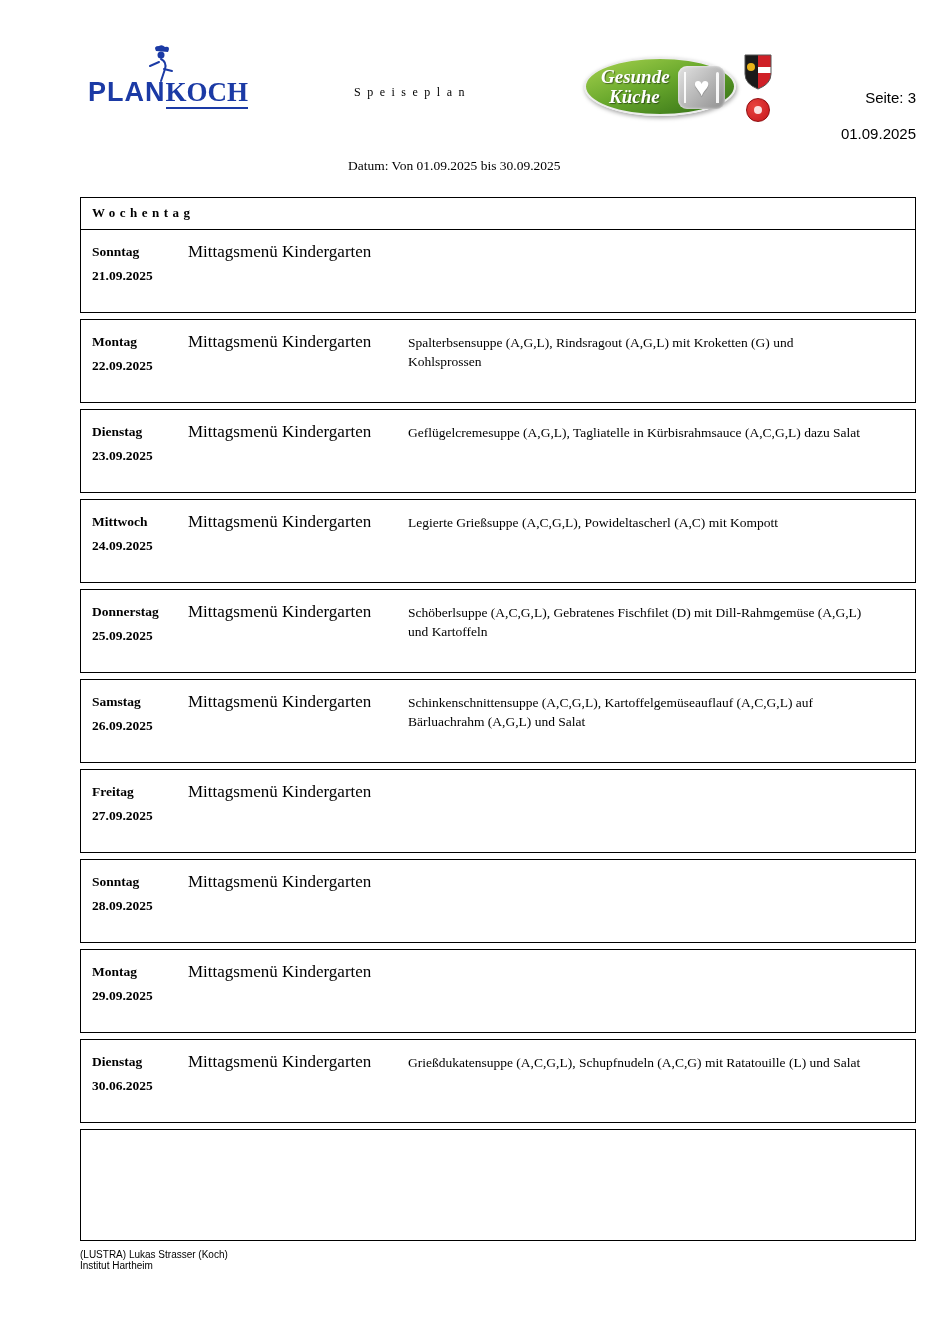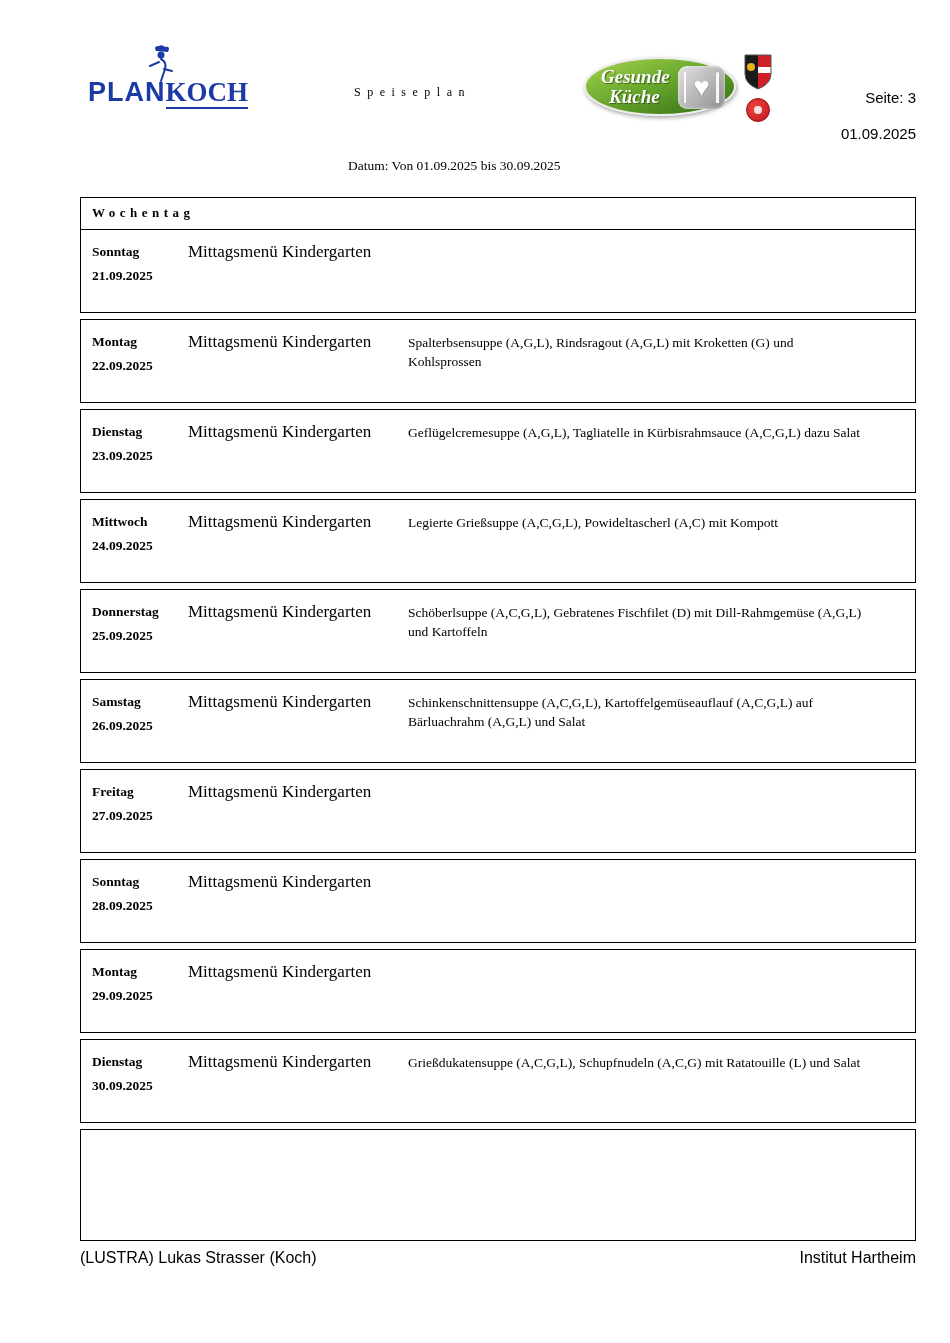--- a/index.html
+++ b/index.html
@@ -58,21 +58,21 @@
   .row:first-child{margin-top:-1.5px;}
   .row.row-empty{min-height:112px;}
   .col-day{width:107px;padding-left:11px;flex-shrink:0;}
   .day-name{font-weight:700;font-size:13.5px;line-height:17px;}
   .day-date{font-weight:700;font-size:13.5px;line-height:17px;margin-top:7px;}
   .col-type{width:220px;flex-shrink:0;font-size:17px;line-height:17px;}
   .col-desc{width:470px;font-size:13.5px;line-height:19px;padding-right:14px;}
 
   
   .page-footer{position:absolute;left:80px;right:34px;top:1249px;display:flex;
-    justify-content:space-between;font-family:"Liberation Sans",sans-serif;font-size:16px;}
+    justify-content:space-between;font-family:"Liberation Sans",sans-serif;font-size:10px;flex-direction:column;}
 </style>
 </head>
 <body>
 
 <div class="page">
 
   <div class="logo">
     <svg class="chef-icon" width="40" height="42" viewBox="0 0 40 42">
       <g fill="none" stroke="currentColor" stroke-width="2" stroke-linecap="round">
         <path d="M16 7 q-3 -5 3 -5 q3 -2 6 1 q6 -1 3 5 z" fill="currentColor" stroke="none"></path>
@@ -205,21 +205,21 @@
     <div class="col-day">
       <div class="day-name">Montag</div>
       <div class="day-date">29.09.2025</div>
     </div>
     <div class="col-type">Mittagsmenü Kindergarten</div>
   </div>
 
   <div class="row">
     <div class="col-day">
       <div class="day-name">Dienstag</div>
-      <div class="day-date">30.09.2025</div>
+      <div class="day-date">30.06.2025</div>
     </div>
     <div class="col-type">Mittagsmenü Kindergarten</div>
     <div class="col-desc">Grießdukatensuppe (A,C,G,L), Schupfnudeln (A,C,G) mit Ratatouille (L) und Salat</div>
   </div>
 
   <div class="row row-empty">
     <div class="col-day">
       <div class="day-name"></div>
       <div class="day-date"></div>
     </div>

